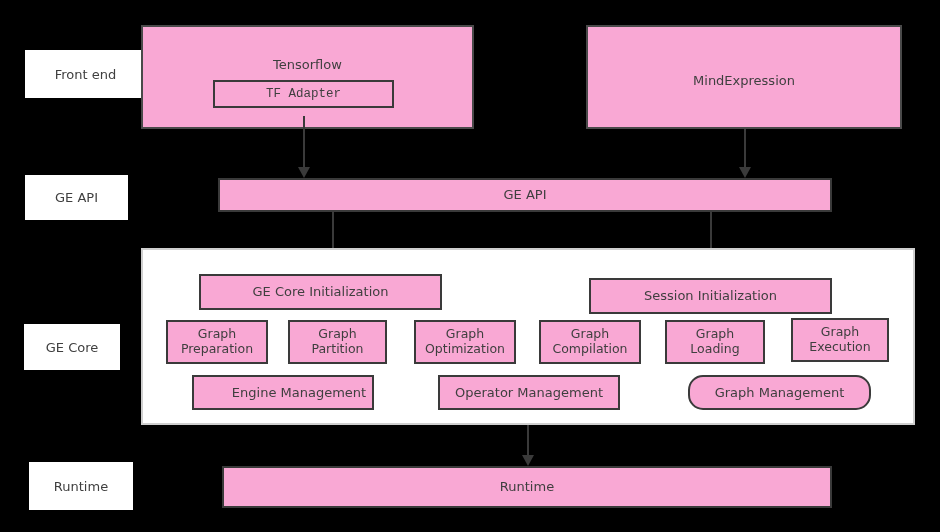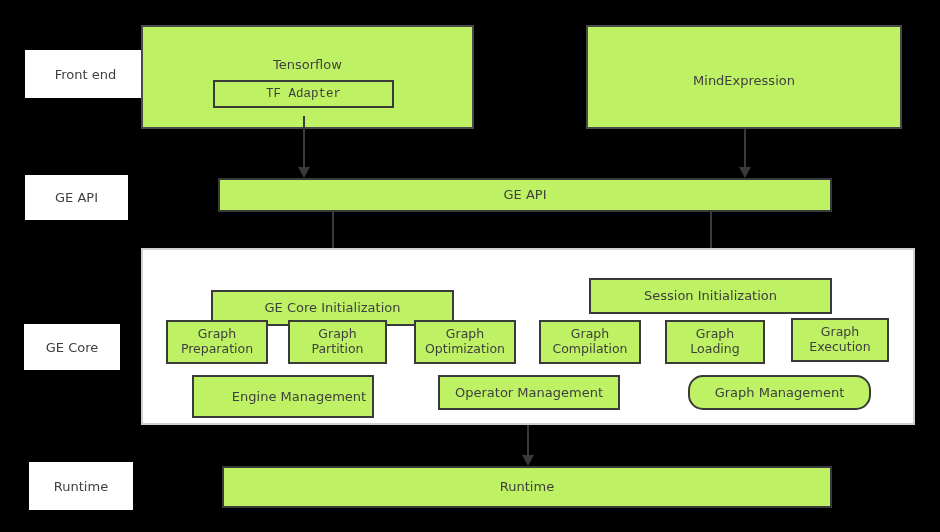--- a/index.html
+++ b/index.html
@@ -13,21 +13,21 @@
     height: 532px;
     background: #000000;
     overflow: hidden;
     font-family: "DejaVu Sans", sans-serif;
   }
 
   
   .box {
     position: absolute;
     box-sizing: border-box;
-    background: #bef264;
+    background: #f9a8d4;
     border: 2px solid #3a3a3a;
     color: #3f3f3f;
     display: flex;
     align-items: center;
     justify-content: center;
     text-align: center;
     line-height: 1.18;
   }
 
   
@@ -137,21 +137,21 @@
     <div class="head" style="top:51px;"></div>
   </div>
 
   <div class="arrow" style="left:710px; top:212px; height:62px;">
     <div class="shaft" style="height:51px;"></div>
     <div class="head" style="top:51px;"></div>
   </div>
 
   <div class="ge-core-container" style="left:141px; top:248px; width:774px; height:177px;"></div>
 
-  <div class="box wide-box" style="left:211px; top:274px; width:243px; height:36px;margin-top:16px;">GE Core Initialization</div>
+  <div class="box wide-box" style="left:199px; top:274px; width:243px; height:36px;">GE Core Initialization</div>
 
   <div class="box wide-box" style="left:589px; top:278px; width:243px; height:36px;">Session Initialization</div>
 
   <div class="box inner-box" style="left:166px; top:320px; width:102px; height:44px;">
     <span>
       <span>Graph</span><br>
       <span>Preparation</span>
     </span>
   </div>
 
@@ -183,21 +183,21 @@
     </span>
   </div>
 
   <div class="box inner-box" style="left:791px; top:318px; width:98px; height:44px;">
     <span>
       <span>Graph</span><br>
       <span>Execution</span>
     </span>
   </div>
 
-  <div class="box wide-box" style="left:192px; top:375px; width:182px; height:43px;padding-left:32px;">Engine Management</div>
+  <div class="box wide-box" style="left:192px; top:375px; width:182px; height:35px;padding-left:32px;">Engine Management</div>
 
   <div class="box wide-box" style="left:438px; top:375px; width:182px; height:35px;">Operator Management</div>
 
   <div class="box wide-box" style="left:688px; top:375px; width:183px; height:35px;border-radius:15px;">Graph Management</div>
 
   <div class="arrow" style="left:527px; top:425px; height:52px;">
     <div class="shaft" style="height:30px;"></div>
     <div class="head" style="top:30px;"></div>
   </div>
 

